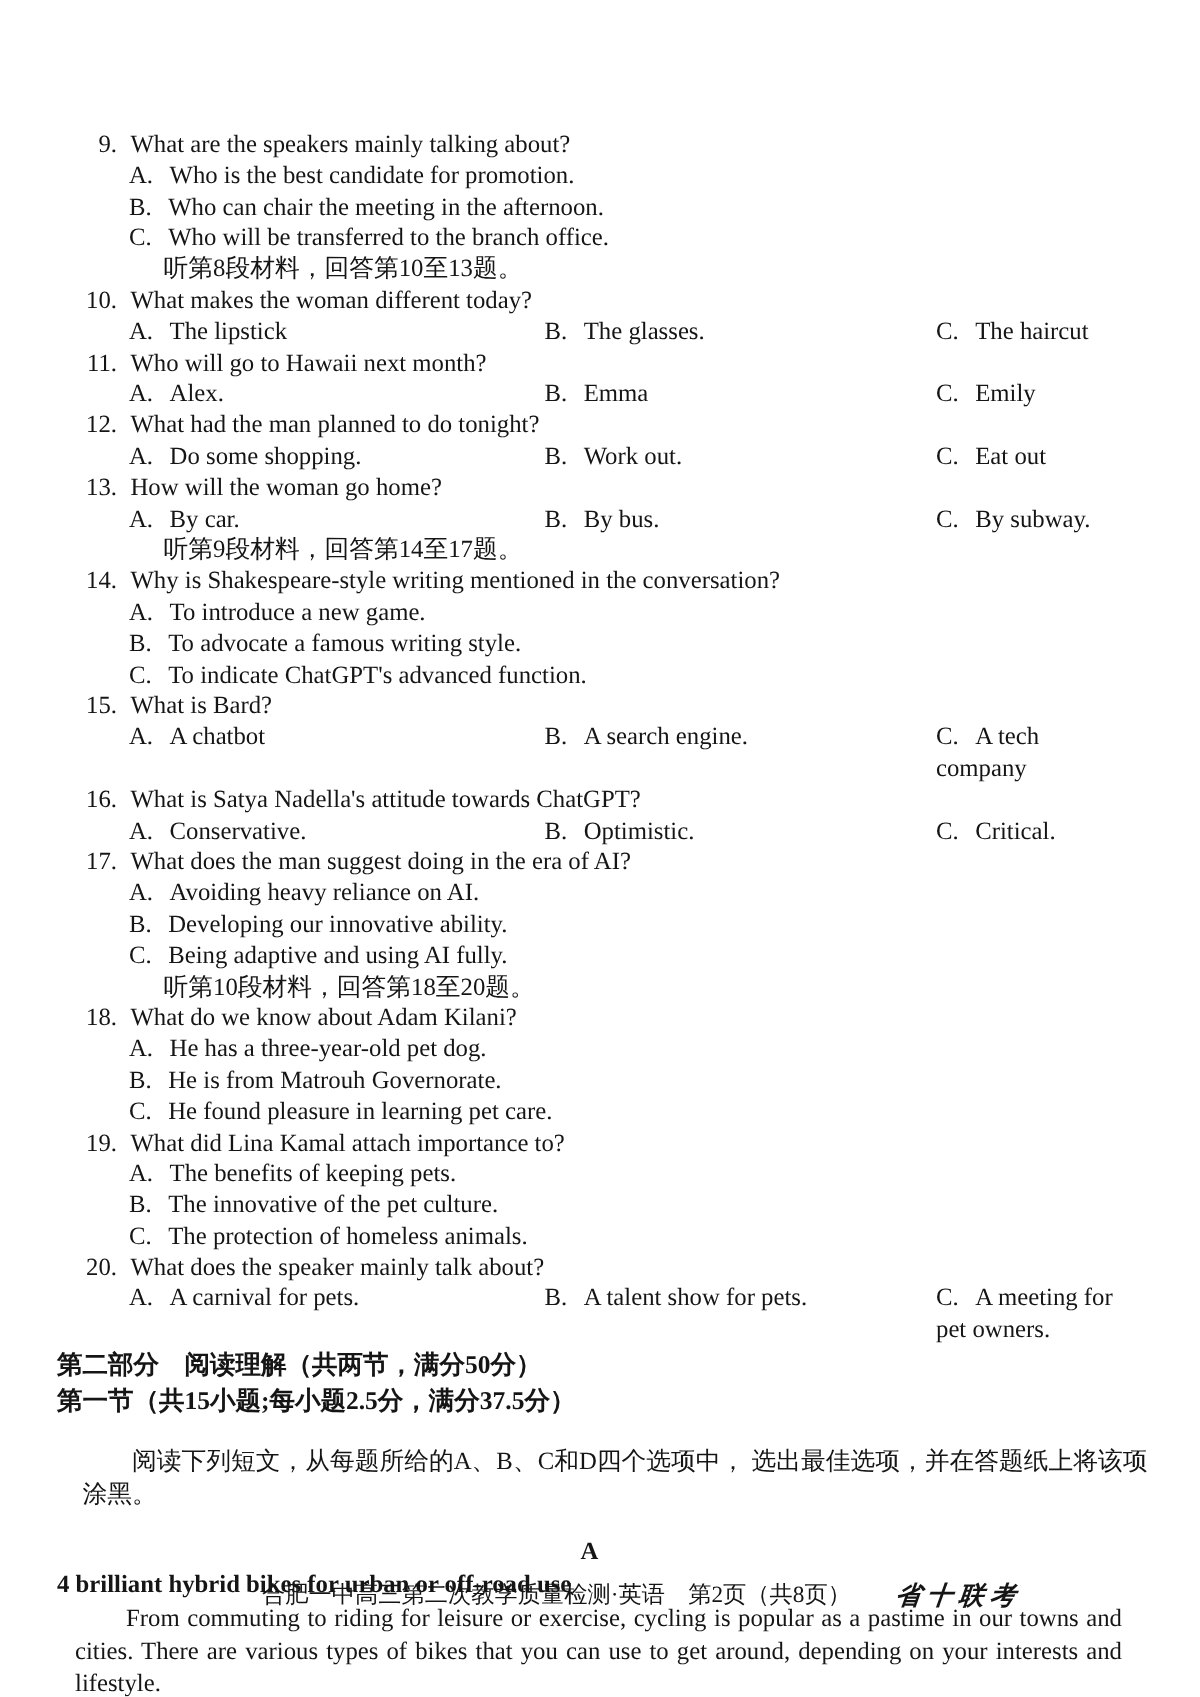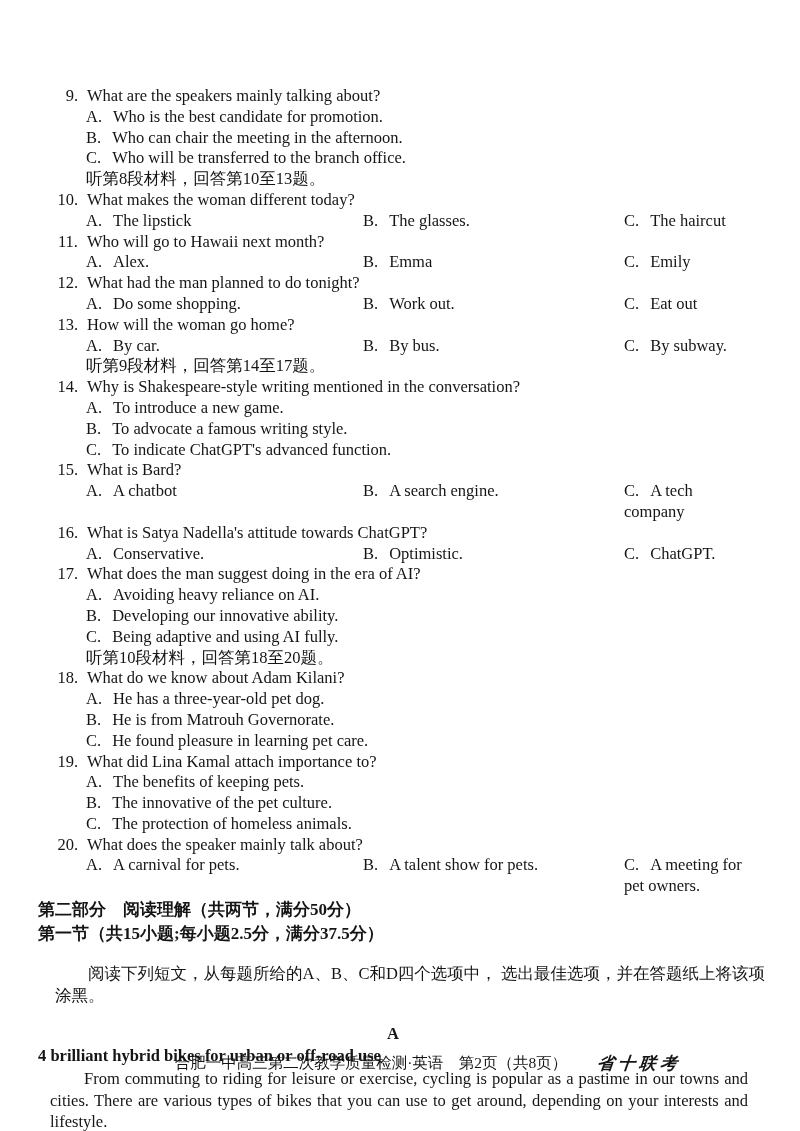--- a/index.html
+++ b/index.html
@@ -20,21 +20,21 @@
   
   .q-line{display:flex;line-height:20.8px;font-size:16.5px;}
   .qnum{flex:none;width:40px;text-align:right;}
   .qtext{padding-left:9px;}
   .opt-row-stacked{margin-left:48px;line-height:20.8px;font-size:16.5px;}
   .opt-inline{display:flex;margin-left:48px;line-height:20.8px;font-size:16.5px;gap:32px;}
   .cell-a{flex:none;width:245px;}
   .cell-b{flex:none;width:229px;}
   .cell-c{flex:1;}
   .opt-label{margin-right:11px;}
-  .instr-line{margin-left:48px;line-height:20.8px;font-size:16.5px;}
+  .instr-line{margin-left:71px;line-height:20.8px;font-size:16.5px;}
   
   .part-heading{margin-top:1px;font-weight:bold;font-size:17px;line-height:24px;}
   .sub-heading{font-weight:bold;font-size:17px;line-height:24px;}
   .directions{margin:17px;font-size:16.5px;line-height:22px;text-indent:2em;width:714px;}
   .passage-label{margin-top:1px;text-align:center;font-weight:bold;font-size:16.5px;line-height:20px;}
   .passage-title{margin-top:2px;text-align:left;font-weight:bold;font-size:16.5px;line-height:20px;}
   .passage-body{margin:2px 13px 0 12px;font-size:16.5px;line-height:21.5px;text-indent:34px;text-align:justify;width:698px;}
   
   .footer{
     position:absolute;left:0;bottom:56px;width:800px;
@@ -117,21 +117,21 @@
         <span class="cell-b"><span class="opt-label">B.</span><span class="opt-text">A search engine.</span></span>
         <span class="cell-c"><span class="opt-label">C.</span><span class="opt-text">A tech company</span></span>
       </div>
       <div class="q-line">
         <span class="qnum">16.</span>
         <span class="qtext">What is Satya Nadella's attitude towards ChatGPT?</span>
       </div>
       <div class="opt-inline">
         <span class="cell-a"><span class="opt-label">A.</span><span class="opt-text">Conservative.</span></span>
         <span class="cell-b"><span class="opt-label">B.</span><span class="opt-text">Optimistic.</span></span>
-        <span class="cell-c"><span class="opt-label">C.</span><span class="opt-text">ChatGPT.</span></span>
+        <span class="cell-c"><span class="opt-label">C.</span><span class="opt-text">Critical.</span></span>
       </div>
       <div class="q-line">
         <span class="qnum">17.</span>
         <span class="qtext">What does the man suggest doing in the era of AI?</span>
       </div>
       <div class="opt-row-stacked"><span><span class="opt-label">A.</span><span class="opt-text">Avoiding heavy reliance on AI.</span></span></div>
       <div class="opt-row-stacked"><span><span class="opt-label">B.</span><span class="opt-text">Developing our innovative ability.</span></span></div>
       <div class="opt-row-stacked"><span><span class="opt-label">C.</span><span class="opt-text">Being adaptive and using AI fully.</span></span></div>
       <div class="instr-line">听第10段材料，回答第18至20题。</div>
       <div class="q-line">

